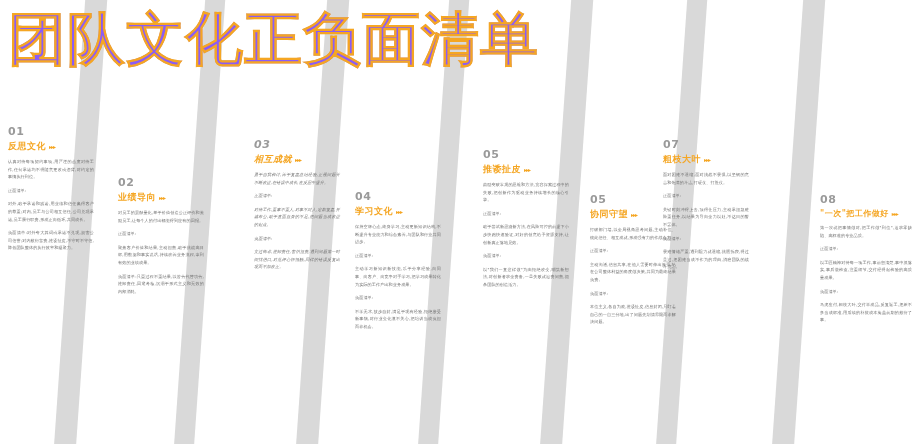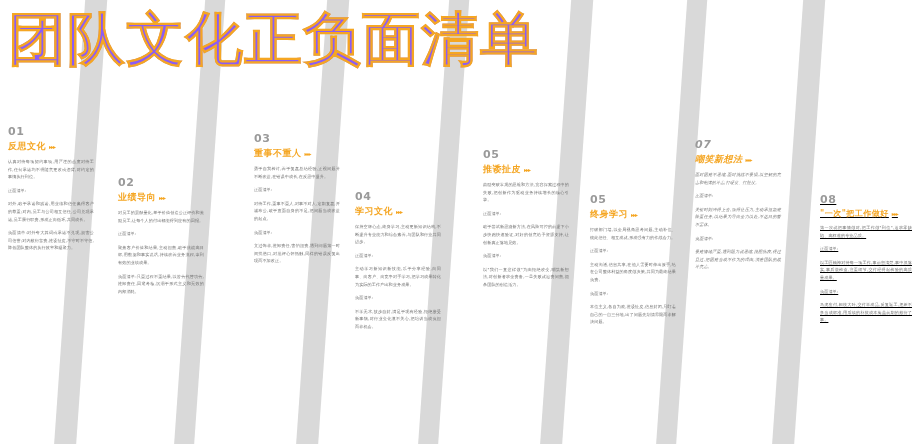--- a/index.html
+++ b/index.html
@@ -114,24 +114,24 @@
     <div class="hdr">
       <span class="htxt">业绩导向</span>
       <span class="arrows">▸▸▸</span>
     </div>
     <div class="para">对员工的贡献量化,基于价值创造公正评价和激励员工,让每个人的付出都能得到应有的回报。</div>
     <div class="para">正面清单:</div>
     <div class="para">聚焦客户价值和结果,主动担责,敢于挑战高目标,用数据和事实说话,持续改善业务流程,拿到有效的业绩成果。</div>
     <div class="para">负面清单:只重过程不重结果,以苦劳代替功劳,推卸责任,回避考核,沉溺于形式主义和无效的内部消耗。</div>
   </div>
 
-  <div class="col" style="left:254px; top:132px;">
+  <div class="col" style="left:254px; top:138px;font-style:italic;">
     <div class="num">03</div>
     <div class="hdr">
-      <span class="htxt">重事不重人</span>
+      <span class="htxt">相互成就</span>
       <span class="arrows">▸▸▸</span>
     </div>
     <div class="para">勇于自我检讨,善于复盘总结经验,正视问题并不断改进,在错误中成长,在反思中提升。</div>
     <div class="para">正面清单:</div>
     <div class="para">对待工作,重事不重人,对事不对人,定期复盘,开诚布公,敢于直面自身的不足,把问题当成改进的起点。</div>
     <div class="para">负面清单:</div>
     <div class="para">文过饰非,推卸责任,害怕担责,遇到问题第一时间找借口,对批评心怀抵触,同样的错误反复出现而不加改正。</div>
   </div>
 
   <div class="col" style="left:355px; top:190px;">
@@ -156,44 +156,44 @@
     <div class="para">鼓励突破常规的思维和方法,宽容探索过程中的失败,把创新作为驱动业务持续增长的核心引擎。</div>
     <div class="para">正面清单:</div>
     <div class="para">敢于尝试新思路新方法,在风险可控的前提下小步快跑快速验证,对好的创意给予资源支持,让创新真正落地见效。</div>
     <div class="para">负面清单:</div>
     <div class="para">以"我们一直这样做"为由拒绝改变,嘲笑新想法,对创新者求全责备,一旦失败就追责问责,扼杀团队的创造活力。</div>
   </div>
 
   <div class="col" style="left:590px; top:193px;">
     <div class="num">05</div>
     <div class="hdr">
-      <span class="htxt">终身学习</span>
+      <span class="htxt">协同守望</span>
       <span class="arrows">▸▸▸</span>
     </div>
     <div class="para">打破部门墙,以全局视角思考问题,主动补位、彼此信任、相互成就,形成强有力的作战合力。</div>
     <div class="para">正面清单:</div>
     <div class="para">主动沟通,信息共享,在他人需要时伸出援手,站在公司整体利益的角度做决策,共同为最终结果负责。</div>
     <div class="para">负面清单:</div>
     <div class="para">本位主义,各自为政,推诿扯皮,信息封闭,只盯着自己的一亩三分地,出了问题先划清界限而非解决问题。</div>
   </div>
 
-  <div class="col" style="left:695px; top:138px;font-style:italic;">
+  <div class="col" style="left:663px; top:138px;">
     <div class="num">07</div>
     <div class="hdr">
-      <span class="htxt">嘲笑新想法</span>
+      <span class="htxt">粗枝大叶</span>
       <span class="arrows">▸▸▸</span>
     </div>
     <div class="para">面对困难不退缩,面对挑战不畏惧,以坚韧的意志和饱满的斗志,打硬仗、打胜仗。</div>
     <div class="para">正面清单:</div>
     <div class="para">关键时刻冲得上去,顶得住压力,主动承担急难险重任务,以结果为导向全力以赴,不达目的誓不罢休。</div>
     <div class="para">负面清单:</div>
     <div class="para">畏难情绪严重,遇到阻力就退缩,挑肥拣瘦,得过且过,把困难当成不作为的理由,消磨团队的战斗意志。</div>
   </div>
 
-  <div class="col" style="left:820px; top:193px; width:92px;text-decoration:underline;">
+  <div class="col" style="left:820px; top:193px; width:92px;">
     <div class="num">08</div>
     <div class="hdr">
       <span class="htxt" style="font-size:8px;">"一次"把工作做好</span>
       <span class="arrows">▸▸▸</span>
     </div>
     <div class="para">第一次就把事情做对,把工作做"到位",追求零缺陷、高标准的专业品质。</div>
     <div class="para">正面清单:</div>
     <div class="para">以工匠精神对待每一项工作,事前想清楚,事中抓落实,事后做检查,注重细节,交付经得起检验的高质量成果。</div>
     <div class="para">负面清单:</div>
     <div class="para">马虎应付,粗枝大叶,交付半成品,反复返工,把差不多当成标准,用后续的补救成本掩盖前期的敷衍了事。</div>

